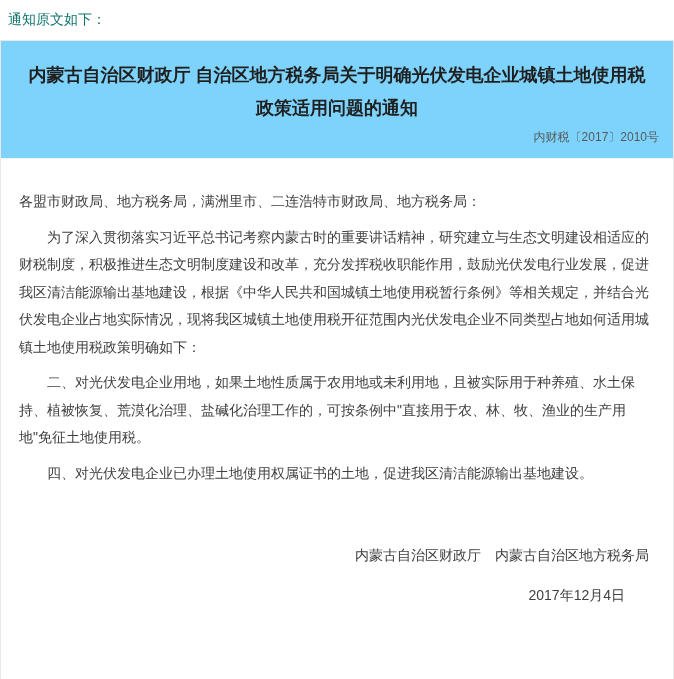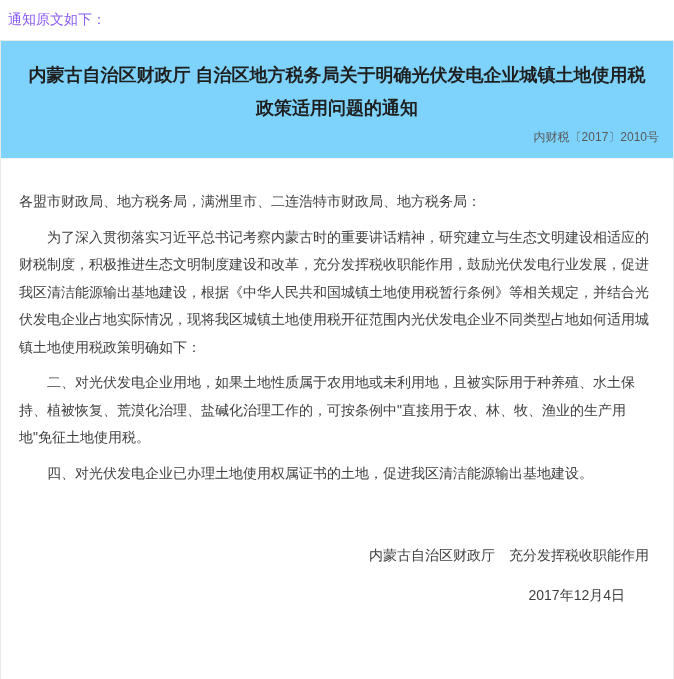--- a/index.html
+++ b/index.html
@@ -8,21 +8,21 @@
     width: 674px;
     height: 679px;
     overflow: hidden;
     background: #ffffff;
     font-family: "Liberation Sans", sans-serif;
   }
   .page { width: 674px; }
 
   .intro {
     font-size: 14px;
-    color: #8b5cf6;
+    color: #0f766e;
     padding: 9px 8px 11px 8px;
     line-height: 20px;
   }
 
   .doc-box {
     box-sizing: border-box;
     border: 1px solid #e9e9e9;
     min-height: 680px; 
     background: #ffffff;
   }
@@ -86,19 +86,19 @@
       <div class="doc-number">内财税〔2017〕2010号</div>
     </div>
 
     <div class="doc-body">
       <p class="salutation">各盟市财政局、地方税务局，满洲里市、二连浩特市财政局、地方税务局：</p>
       <p class="para">为了深入贯彻落实习近平总书记考察内蒙古时的重要讲话精神，研究建立与生态文明建设相适应的财税制度，积极推进生态文明制度建设和改革，充分发挥税收职能作用，鼓励光伏发电行业发展，促进我区清洁能源输出基地建设，根据《中华人民共和国城镇土地使用税暂行条例》等相关规定，并结合光伏发电企业占地实际情况，现将我区城镇土地使用税开征范围内光伏发电企业不同类型占地如何适用城镇土地使用税政策明确如下：</p>
       <p class="para">二、对光伏发电企业用地，如果土地性质属于农用地或未利用地，且被实际用于种养殖、水土保持、植被恢复、荒漠化治理、盐碱化治理工作的，可按条例中"直接用于农、林、牧、渔业的生产用地"免征土地使用税。</p>
       <p class="para">四、对光伏发电企业已办理土地使用权属证书的土地，促进我区清洁能源输出基地建设。</p>
 
       <div class="sig-block">
-        <p class="signature">内蒙古自治区财政厅　充分发挥税收职能作用</p>
+        <p class="signature">内蒙古自治区财政厅　内蒙古自治区地方税务局</p>
         <p class="doc-date">2017年12月4日</p>
       </div>
     </div>
 
   </div>
 </div>
 
 </body></html>

